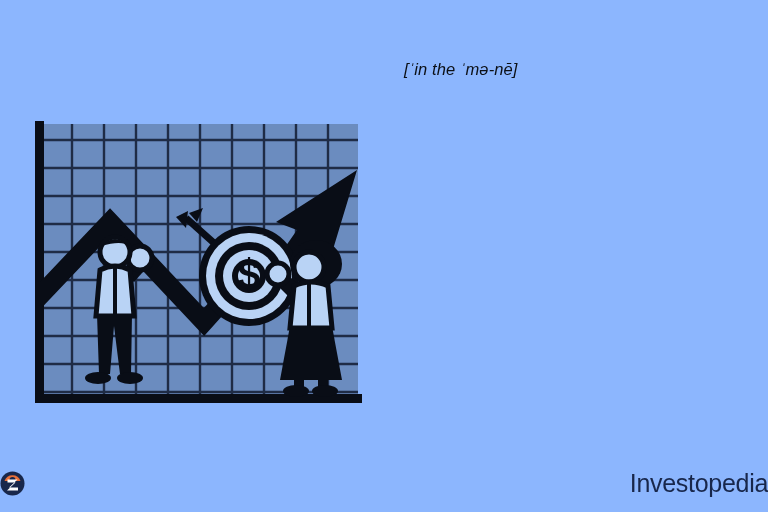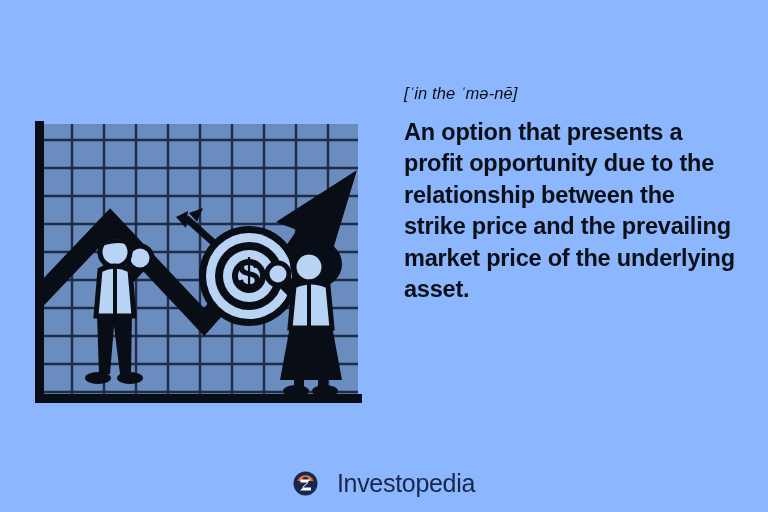--- a/index.html
+++ b/index.html
@@ -51,42 +51,42 @@
     color: #050608;
     margin: 0;
     padding: 0;
   }
 
   #pronunciation {
     font-size: 16.5px;
     font-style: italic;
     font-weight: 400;
     color: #0c1016;
-    margin: 28px 0 0 0;
+    margin: 4px 0 0 0;
     letter-spacing: 0.1px;
   }
 
   #definition {
     font-size: 23.5px;
     font-weight: 600;
     line-height: 1.34;
     color: #0b1017;
     margin: 14px 0 0 0;
     letter-spacing: -0.2px;
   }
 
   
   #logo {
     position: absolute;
     left: 0;
     right: 0;
     bottom: 16px;
     display: flex;
     align-items: center;
-    justify-content: center;
+    justify-content: space-between;
     gap: 19px;
   }
   #logo-mark {
     width: 25px;
     height: 25px;
     display: block;
   }
   #logo-text {
     font-size: 25px;
     font-weight: 400;
@@ -196,21 +196,20 @@
         <rect x="268" y="266" width="10" height="12" fill="#090d16"></rect>
         <rect x="292" y="266" width="10" height="12" fill="#090d16"></rect>
         <ellipse cx="270" cy="279" rx="13" ry="6" fill="#090d16"></ellipse>
         <ellipse cx="299" cy="279" rx="13" ry="6" fill="#090d16"></ellipse>
       </g>
     </svg>
   </div>
 
   <div id="text-col">
     <p id="pronunciation">[ˈin the ˈmə-nē]</p>
-    <p id="definition">An option that presents a profit opportunity due to the relationship between the strike price and the prevailing market price of the underlying asset.</p>
   </div>
 
   <div id="logo">
     <svg id="logo-mark" viewBox="0 0 50 50">
       <circle cx="25" cy="25" r="24" fill="#18274b"></circle>
       <path d="M9 20 A17 17 0 0 1 41 20 Z" fill="#e8703a"></path>
       <circle cx="25" cy="18" r="6" fill="#18274b"></circle>
       <path d="M15 17 L35 17 L18 33 L36 33 L36 39 L14 39 L31 23 L15 23 Z" fill="#ffffff"></path>
     </svg>
     <span id="logo-text">Investopedia</span>

